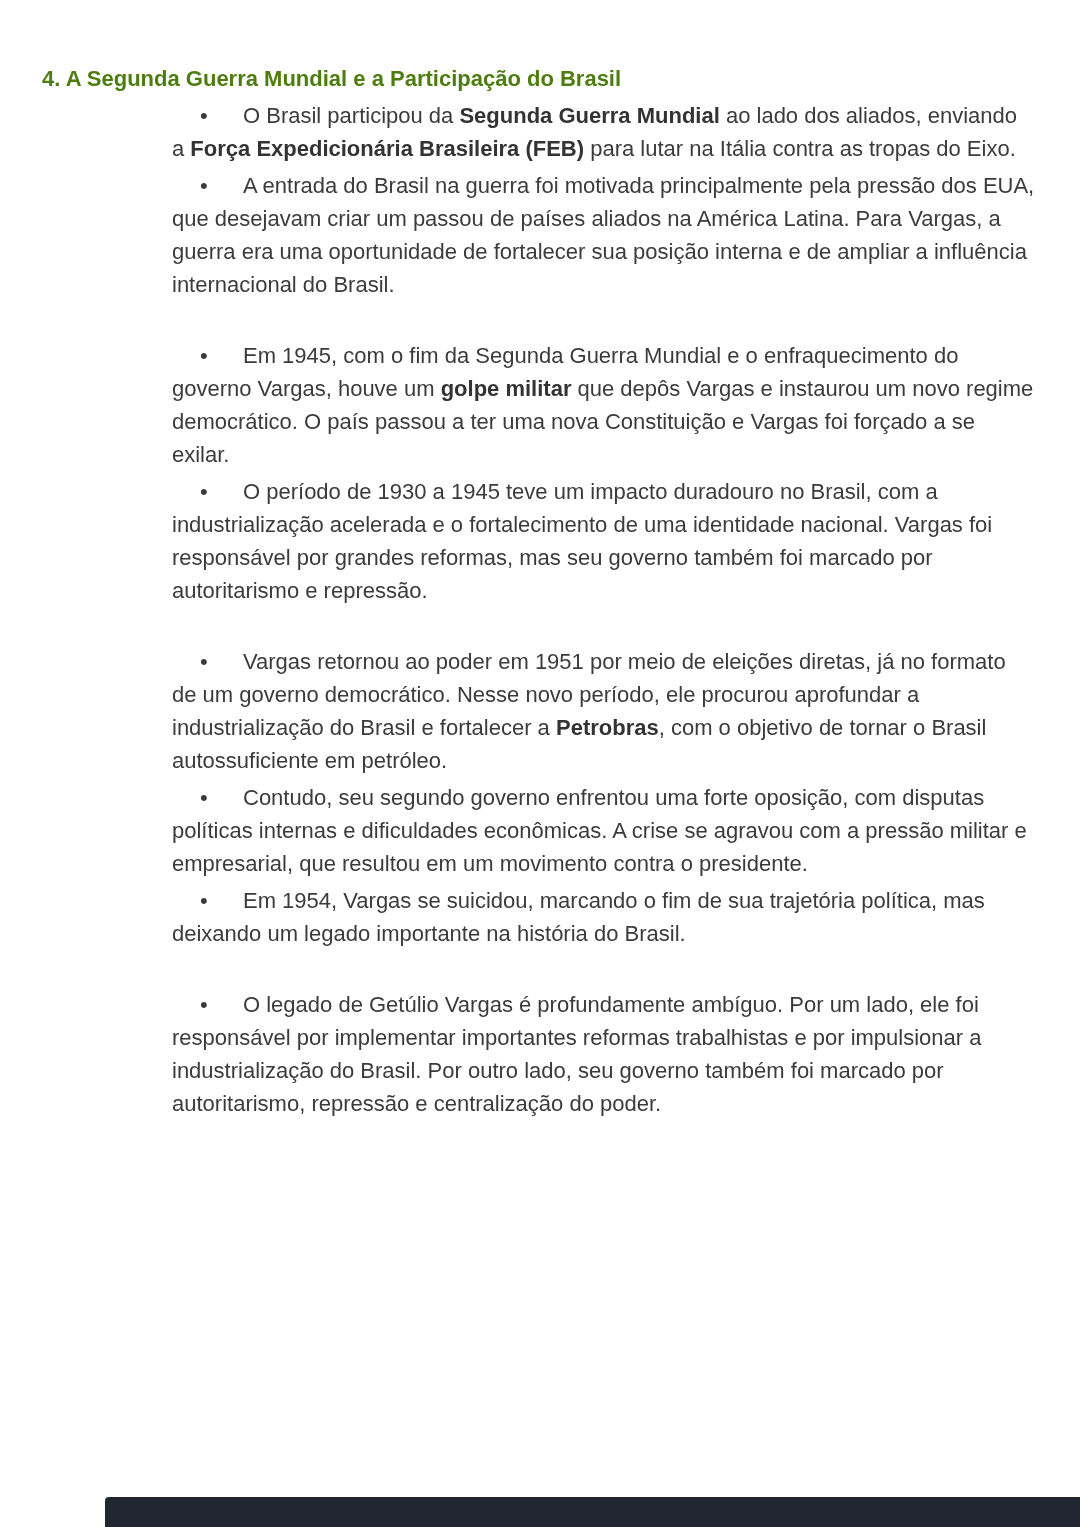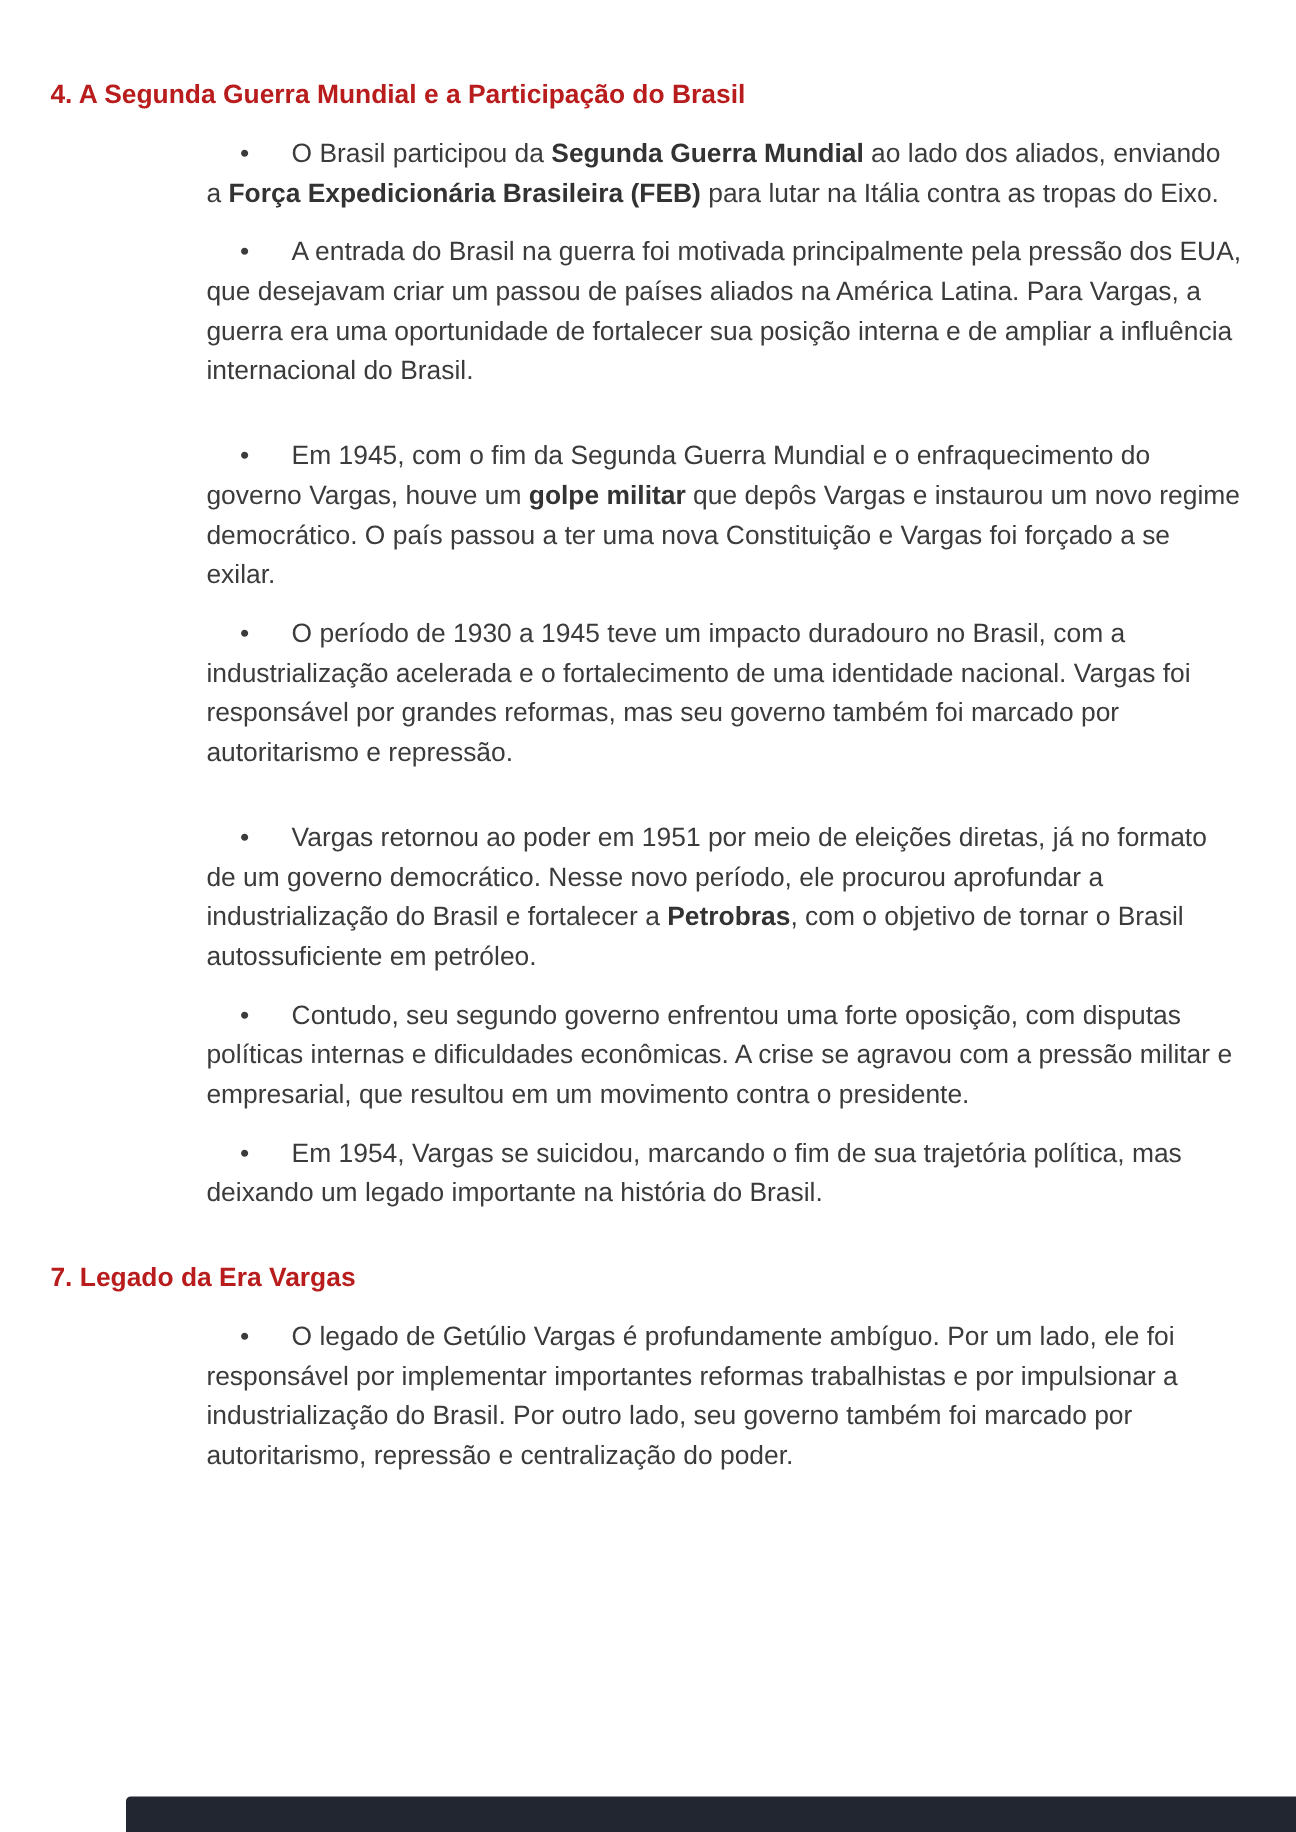--- a/index.html
+++ b/index.html
@@ -20,24 +20,24 @@
     padding: 62px 45px 0 42px;
   }
   .section + .section {
     margin-top: 38px;
   }
   .section-heading {
     margin: 0;
     font-size: 22px;
     line-height: 33px;
     font-weight: 700;
-    color: #b91c1c;
+    color: #4d7c0f;
   }
   .bullet {
-    margin: 16px 0 0 130px;
+    margin: 4px 0 0 130px;
     width: 863px;
     font-size: 22px;
     line-height: 33px;
     text-indent: 28px;
     color: #3b3b3b;
   }
   .bullet-marker {
     display: inline-block;
     width: 43px;
     text-indent: 0;
@@ -83,21 +83,20 @@
     <div class="section-bullets">
   <p class="bullet"><span class="bullet-marker">•</span><span class="bullet-text"><span>Vargas retornou ao poder em 1951 por meio de eleições diretas, já no formato de um governo democrático. Nesse novo período, ele procurou aprofundar a industrialização do Brasil e fortalecer a </span><span class="bold">Petrobras</span><span>, com o objetivo de tornar o Brasil autossuficiente em petróleo.</span></span></p>
 
   <p class="bullet"><span class="bullet-marker">•</span><span class="bullet-text"><span>Contudo, seu segundo governo enfrentou uma forte oposição, com disputas políticas internas e dificuldades econômicas. A crise se agravou com a pressão militar e empresarial, que resultou em um movimento contra o presidente.</span></span></p>
 
   <p class="bullet"><span class="bullet-marker">•</span><span class="bullet-text"><span>Em 1954, Vargas se suicidou, marcando o fim de sua trajetória política, mas deixando um legado importante na história do Brasil.</span></span></p>
 </div>
   </section>
 
   <section class="section">
-    <h2 class="section-heading" id="section-7">7. Legado da Era Vargas</h2>
     <div class="section-bullets">
   <p class="bullet"><span class="bullet-marker">•</span><span class="bullet-text"><span>O legado de Getúlio Vargas é profundamente ambíguo. Por um lado, ele foi responsável por implementar importantes reformas trabalhistas e por impulsionar a industrialização do Brasil. Por outro lado, seu governo também foi marcado por autoritarismo, repressão e centralização do poder.</span></span></p>
 
 
 </div>
   </section>
 </main>
   <div class="bottom-bar"></div>
 </div>
 

